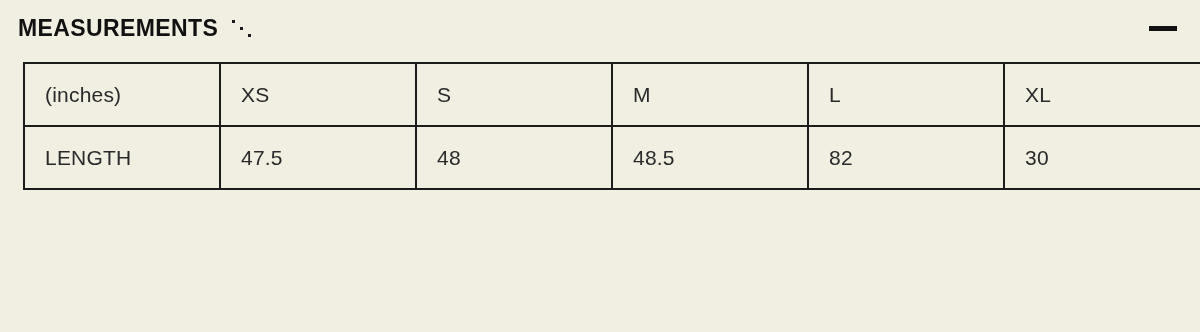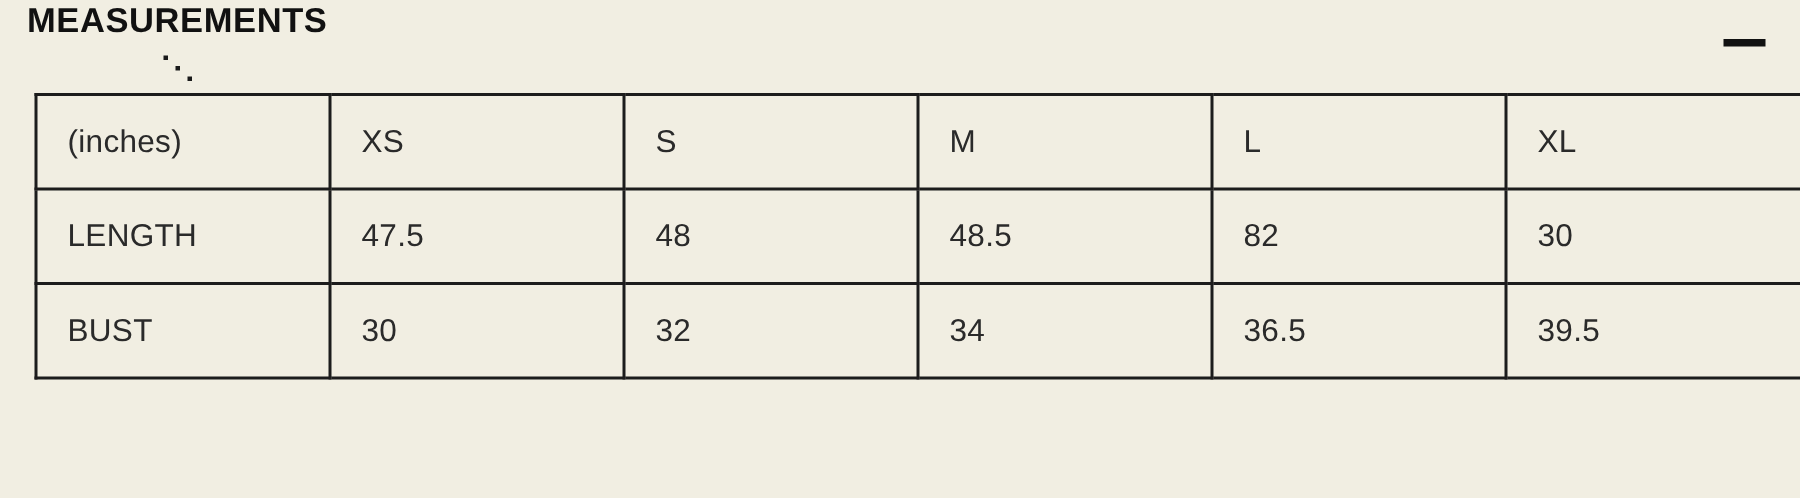--- a/index.html
+++ b/index.html
@@ -36,21 +36,20 @@
     box-sizing: border-box;
     padding: 0 14px 0 18px;
     cursor: pointer;
     user-select: none;
   }
 
   .header-left {
     display: flex;
     align-items: center;
     gap: 10px;
-    flex-direction: column;
   }
 
   .section-title {
     font-size: 23px;
     font-weight: bold;
     letter-spacing: 0.4px;
     color: #111111;
     line-height: 1;
     white-space: nowrap;
   }
@@ -180,25 +179,17 @@
       </thead>
       <tbody>
         <tr>
           <td>LENGTH</td>
           <td>47.5</td>
           <td>48</td>
           <td>48.5</td>
           <td>82</td>
           <td>30</td>
         </tr>
-        <tr>
-          <td>BUST</td>
-          <td>30</td>
-          <td>32</td>
-          <td>34</td>
-          <td>36.5</td>
-          <td>39.5</td>
-        </tr>
       </tbody>
     </table>
   </div>
 
 </div>
 
 </body></html>

